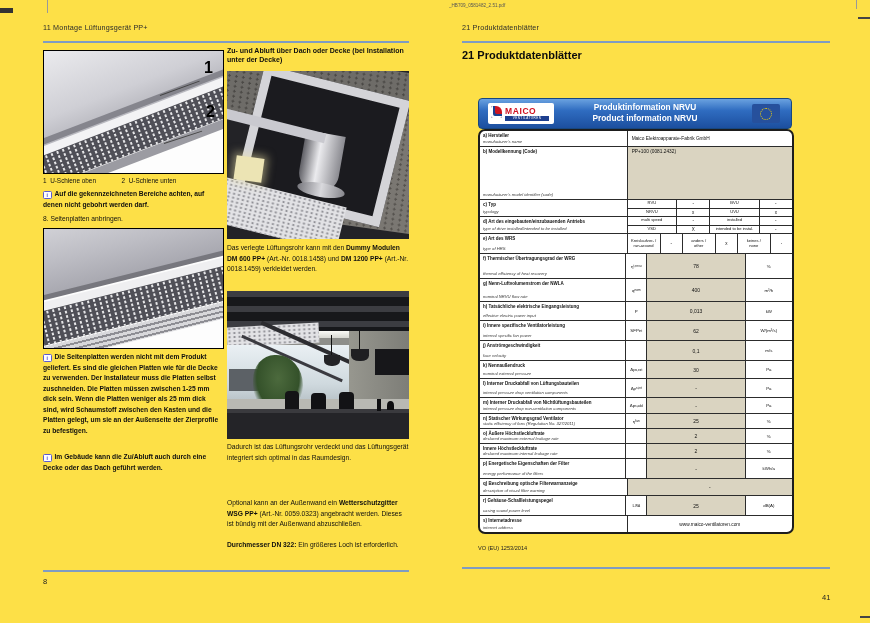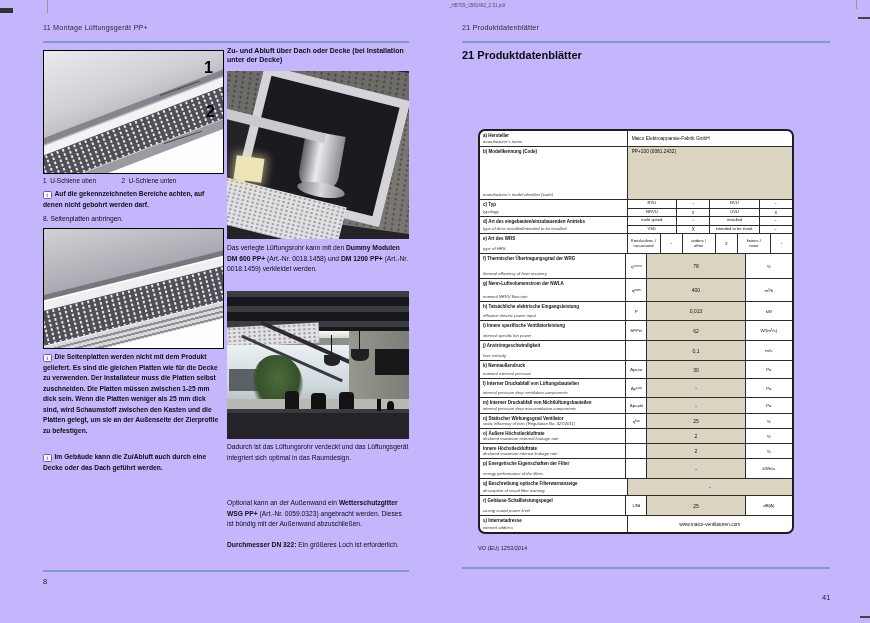--- a/index.html
+++ b/index.html
@@ -1,17 +1,17 @@
 <!DOCTYPE html>
 <html><head>
 <meta charset="utf-8">
 <style>
   html,body{margin:0;padding:0;background:#fff;width:870px;height:623px;overflow:hidden;
     font-family:"Liberation Sans", sans-serif;}
-  #canvas{position:relative;width:870px;height:623px;background:#c4b5fd;overflow:hidden;}
+  #canvas{position:relative;width:870px;height:623px;background:#fde047;overflow:hidden;}
 
   
   .pg-header{position:absolute;font-size:7.2px;color:#2b2b2b;letter-spacing:.2px;}
   .hline{position:absolute;height:2px;background:#7f9cc2;}
   .body-txt{position:absolute;font-size:6.7px;line-height:1.58;color:#0f0f0f;}
   .bold{font-weight:bold;}
   .pagenum{position:absolute;font-size:7.5px;color:#222;}
   .info-icon{display:inline-block;width:6.5px;height:6.5px;border:1px solid #5a5ad2;color:#3d3dc6;
     font-size:5px;line-height:6.5px;text-align:center;border-radius:1.5px;margin-right:3px;
     font-weight:bold;vertical-align:-0.5px;background:#fff;}
@@ -180,20 +180,34 @@
   </div>
 
   <div class="body-txt" style="left:227px;top:442px;width:182px;">Dadurch ist das Lüftungsrohr verdeckt und das Lüftungsgerät integriert sich optimal in das Raumdesign.</div>
   <div class="body-txt" style="left:227px;top:498px;width:182px;"><span>Optional kann an der Außenwand ein </span><b>Wetterschutzgitter WSG PP+</b><span> (Art.-Nr. 0059.0323) angebracht werden. Dieses ist bündig mit der Außenwand abzuschließen.</span></div>
   <div class="body-txt" style="left:227px;top:540px;width:182px;"><b>Durchmesser DN 322:</b><span> Ein größeres Loch ist erforderlich.</span></div>
 
   <div class="pg-header" style="left:462px;top:23px;">21 Produktdatenblätter</div>
   <div class="hline" style="left:462px;top:41px;width:368px;"></div>
   <div style="position:absolute;left:462px;top:49px;font-size:11px;font-weight:bold;color:#0c0c0c;">21 Produktdatenblätter</div>
 
+  <div class="banner">
+    <div class="maico-logo">
+      <div class="maico-mark"></div>
+      <div class="maico-text">MAICO</div>
+      <div class="maico-sub">VENTILATOREN</div>
+    </div>
+    <div class="banner-title">
+      <div>Produktinformation NRVU</div>
+      <div>Product information NRVU</div>
+    </div>
+    <div class="eu-flag">
+        <div class="eu-stars"></div>
+      </div>
+  </div>
 
   <div class="ds-table">
     <div>
         <div class="ds-row" style="height: 15px;">
           <div class="ds-label">
             <div class="de">a) Hersteller</div>
             <div class="en">manufacturer's name</div>
           </div>
           <div class="ds-span left">Maico Elektroapparate-Fabrik GmbH</div>
         </div>

